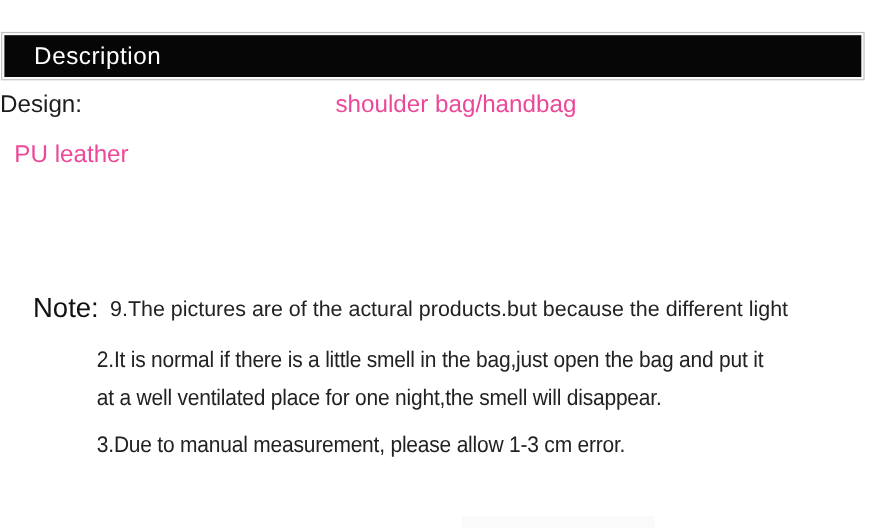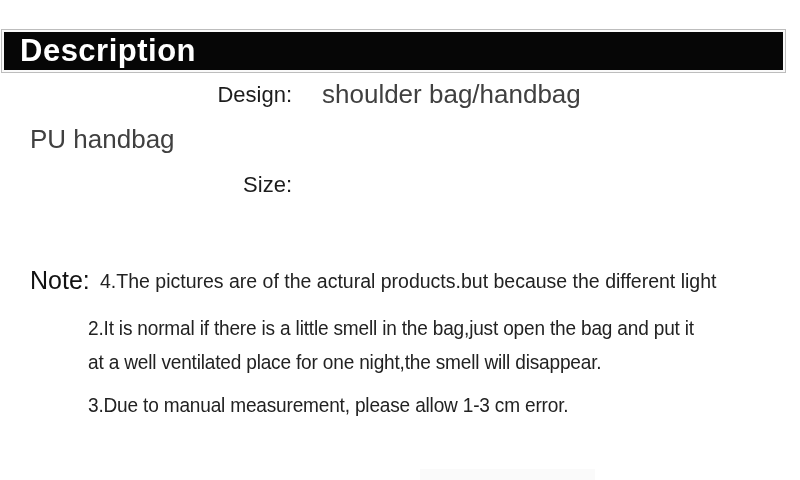--- a/index.html
+++ b/index.html
@@ -24,48 +24,46 @@
     top: 32px;
     width: 779px;
     height: 38px;
     background: #060606;
     box-shadow: 0 0 0 2px #fafafa, 0 0 0 3px #bdbdbd;
     display: flex;
     align-items: center;
   }
   .desc-bar .title {
     color: #ffffff;
-    font-size: 31px;
-    padding-left: 16px;
+    font-size: 22px;
+    padding-left: 27px;
     letter-spacing: 0.5px;
-    font-weight: bold;
   }
 
   
   .specs {
     position: absolute;
     top: 72px;
     left: 0;
     width: 100%;
   }
   .spec-row {
     display: flex;
     align-items: center;
     height: 45px;
   }
   .spec-label {
     width: 292px;
-    text-align: right;
     font-size: 22px;
     color: #1c1c1c;
   }
   .spec-value {
-    margin-left: 30px;
-    font-size: 26px;
-    color: #404040;
+    margin-left: 13px;
+    font-size: 22px;
+    color: #ec4899;
   }
 
   
   .note-label {
     position: absolute;
     left: 30px;
     top: 263px;
     font-size: 25px;
     line-height: 34px;
     color: #111111;
@@ -111,31 +109,30 @@
   <div class="desc-bar">
     <span class="title">Description</span>
   </div>
 
   <div class="specs">
     <div class="spec-row">
       <span class="spec-label">Design:</span>
       <span class="spec-value">shoulder bag/handbag</span>
     </div>
     <div class="spec-row">
-      <span class="spec-value">PU handbag</span>
+      <span class="spec-value">PU leather</span>
     </div>
     <div class="spec-row">
-      <span class="spec-label">Size:</span>
     </div>
   </div>
 
   <span class="note-label">Note:</span>
 
   <div class="note-body">
-    <p class="note-line p1">4.The pictures are of the actural products.but because the different light</p>
+    <p class="note-line p1">9.The pictures are of the actural products.but because the different light</p>
 
     <p class="note-line condensed gap-before">2.It is normal if there is a little smell in the bag,just open the bag and put it</p>
     <p class="note-line condensed">at a well ventilated place for one night,the smell will disappear.</p>
 
     <p class="note-line condensed gap-before-sm">3.Due to manual measurement, please allow 1-3 cm error.</p>
   </div>
 
   <div class="bg-patch"></div>
 
 </div>

